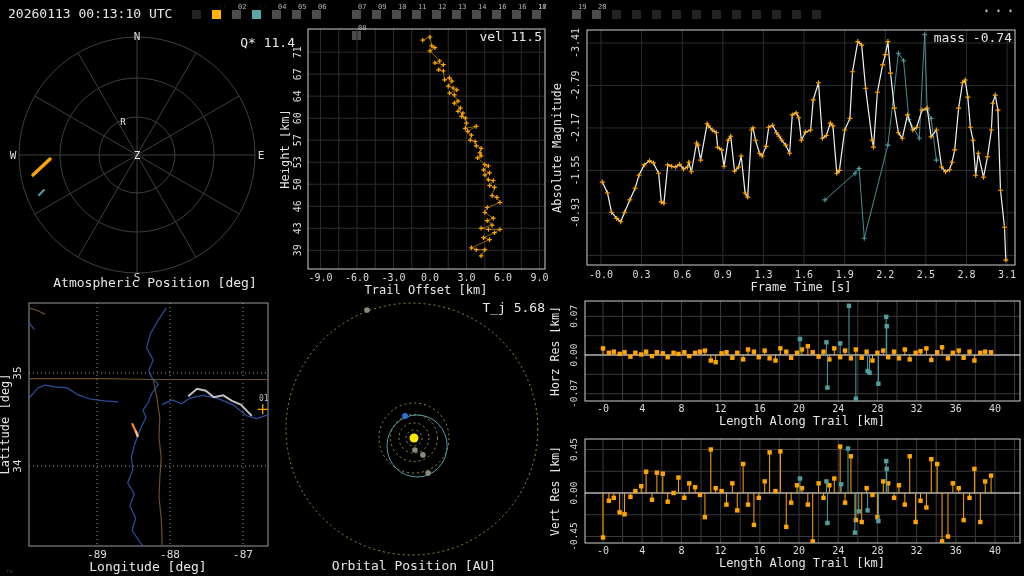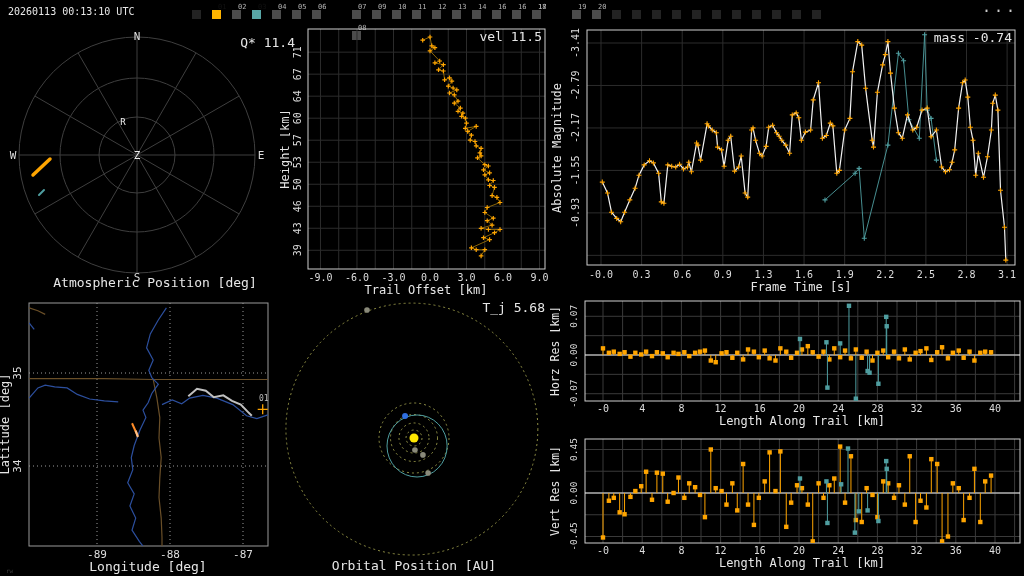--- a/index.html
+++ b/index.html
@@ -1,19 +1,19 @@
 <!DOCTYPE html>
 <html><head>
 <meta charset="utf-8">
 <style>
   html,body{margin:0;padding:0;background:#000;}
   body{width:1024px;height:576px;overflow:hidden;font-family:"DejaVu Sans Mono",monospace;}
   .screen{position:absolute;top:0;left:0;width:1024px;height:576px;background:#000;}
   header{position:absolute;top:0;left:0;width:1024px;height:28px;}
-  .ts{position:absolute;left:8px;top:6px;font-size:10px;color:#e8e8e8;white-space:pre;}
+  .ts{position:absolute;left:8px;top:6px;font-size:13px;color:#e8e8e8;white-space:pre;}
   .frames{position:absolute;left:190px;top:3px;height:18px;}
   .frame-cell{position:absolute;top:0;width:20px;height:17px;}
   .fbox{position:absolute;top:7px;left:2px;width:9px;height:9px;background:#4c4c4c;}
   .fbox.primary{background:#ffb400;}
   .fbox.secondary{background:#58a6a6;}
   .fbox.empty{background:#232323;}
   .flabel{position:absolute;top:0;left:8px;font-size:7px;line-height:8px;color:#b5b5b5;letter-spacing:0;}
   .flabel.dark{color:#111;z-index:2;}
   .menu{position:absolute;right:6px;top:-2px;font-size:15px;color:#cccccc;letter-spacing:3px;}
   svg{position:absolute;display:block;}

